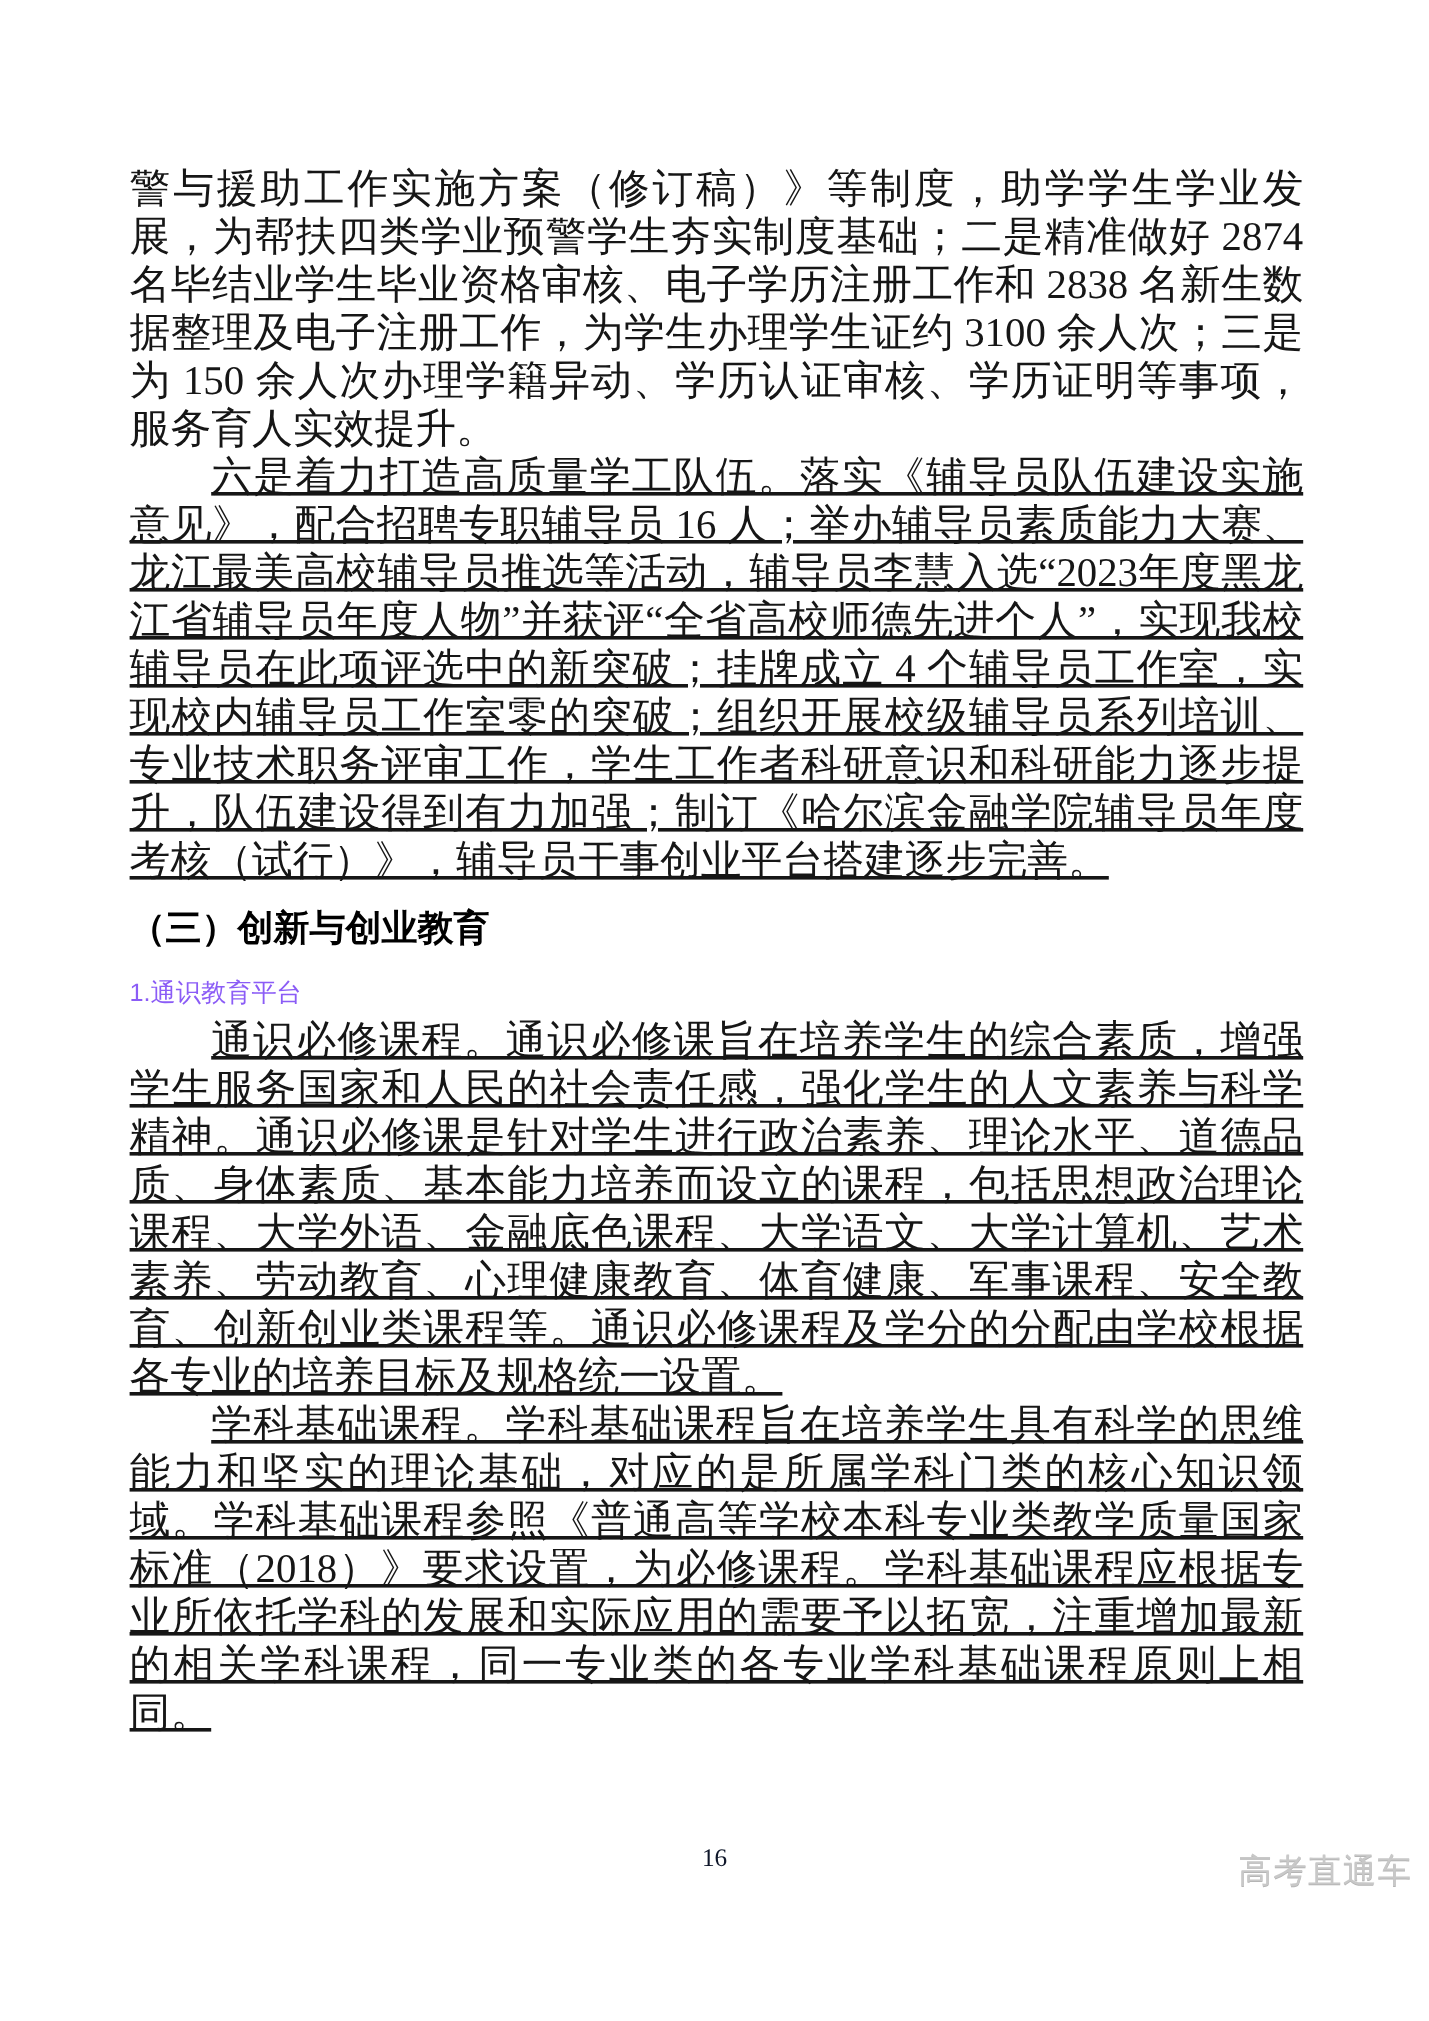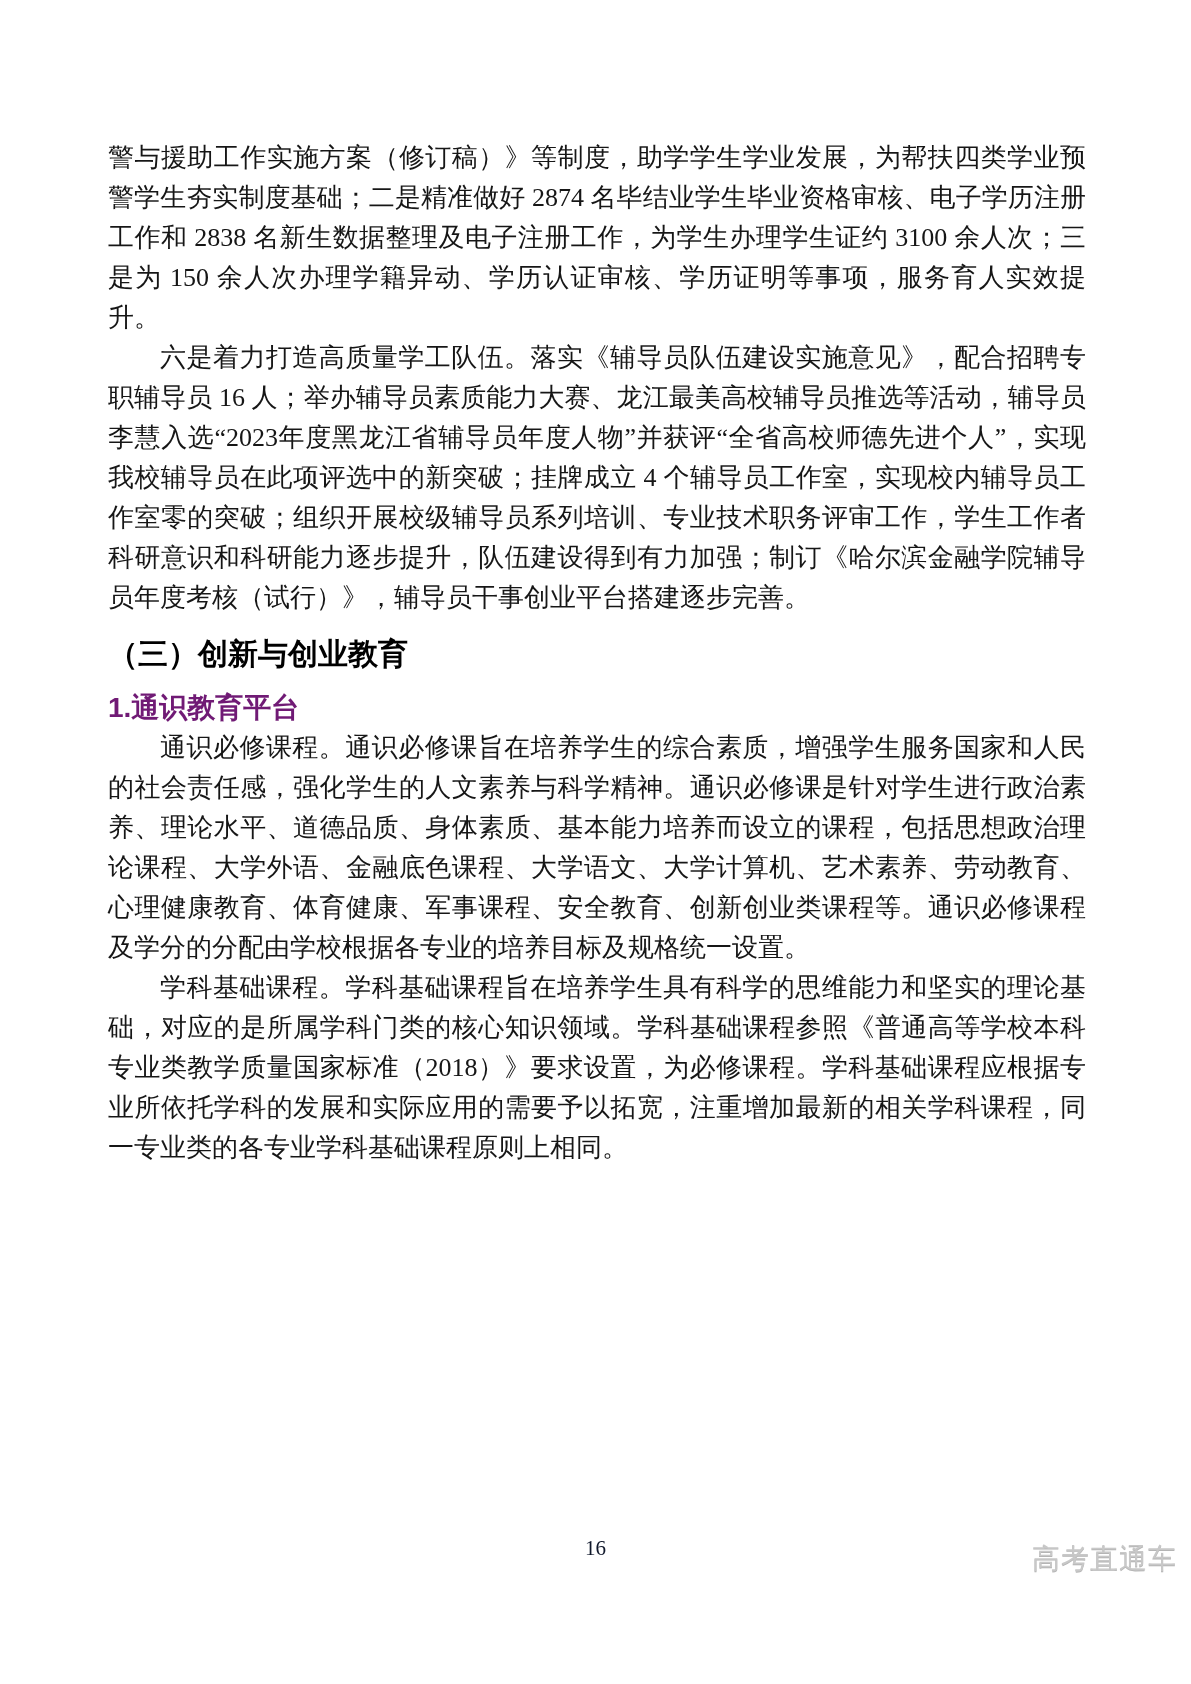--- a/index.html
+++ b/index.html
@@ -20,43 +20,44 @@
   }
   .content {
     position: absolute;
     left: 108px;
     top: 138px;
     width: 978px;
     color: #161616;
     font-family: "Liberation Serif", "DejaVu Serif", serif;
   }
   p.body, p.body-noindent {
-    font-size: 26px;
+    font-size: 34px;
     line-height: 40px;
     text-align: justify;
     margin: 0;
     word-break: break-all;
   }
   p.body {
     text-indent: 2em;
+    text-decoration: underline;
   }
   .heading1 {
     font-family: "Liberation Sans", "DejaVu Sans", sans-serif;
     font-weight: 700;
     font-size: 30px;
     line-height: 42px;
     color: #000000;
     margin: 15px 0 13px 0;
   }
   .heading2 {
     font-family: "Liberation Sans", "DejaVu Sans", sans-serif;
-    font-weight: 700;
-    font-size: 28px;
+    font-weight: 400;
+    font-size: 21px;
     line-height: 40px;
-    color: #701a75;
+    color: #8b5cf6;
     margin: 0;
   }
   .page-number {
     position: absolute;
     top: 1536px;
     left: 0;
     width: 100%;
     text-align: center;
     font-family: "Liberation Serif", "DejaVu Serif", serif;
     font-size: 21px;

